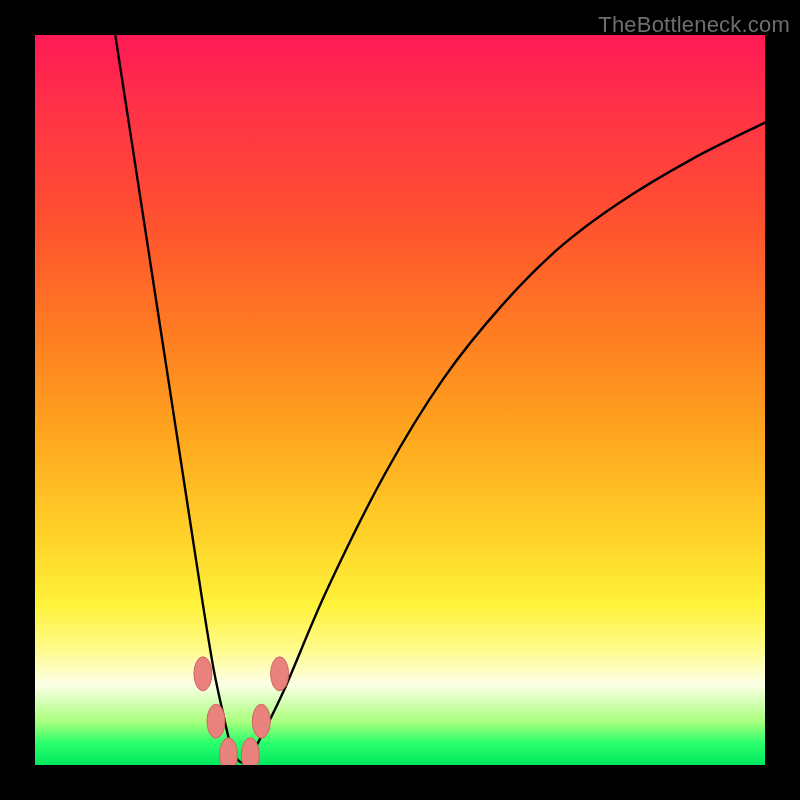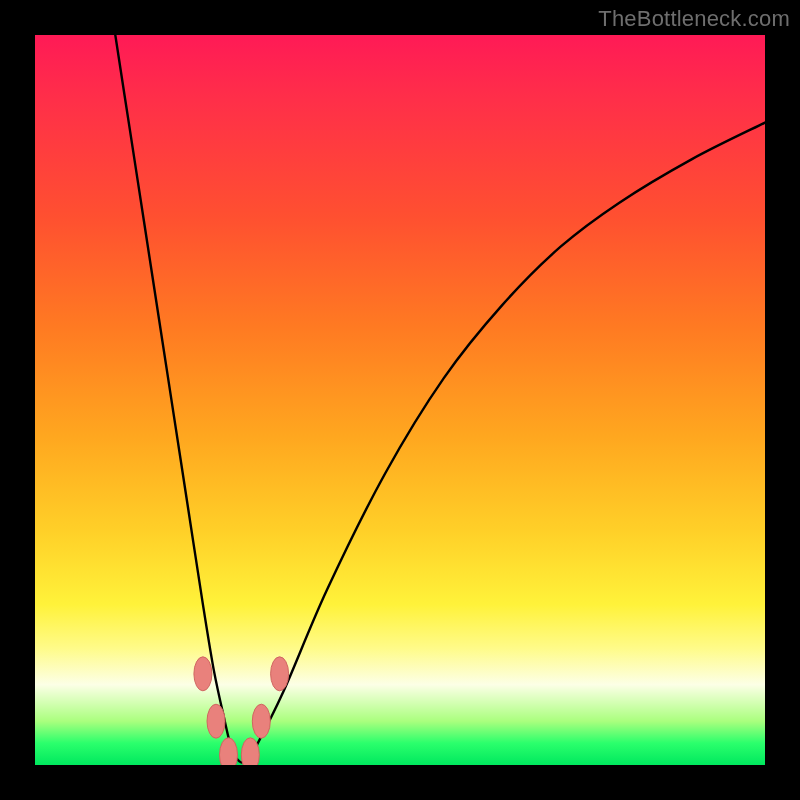--- a/index.html
+++ b/index.html
@@ -35,21 +35,21 @@
       #fff23a 78%,
       #fffb89 84%,
       #fcffe6 89%,
       #aaff7e 94%,
       #2bff6c 97%,
       #00e85e 100%
     );
   }
   .watermark {
     position: absolute;
-    top: 6px;
+    top: 12px;
     right: 10px;
     color: #6e6e6e;
     font-size: 22px;
     letter-spacing: 0.2px;
     font-weight: 500;
   }
   svg.curve {
     position: absolute;
     left: 0;
     top: 0;

